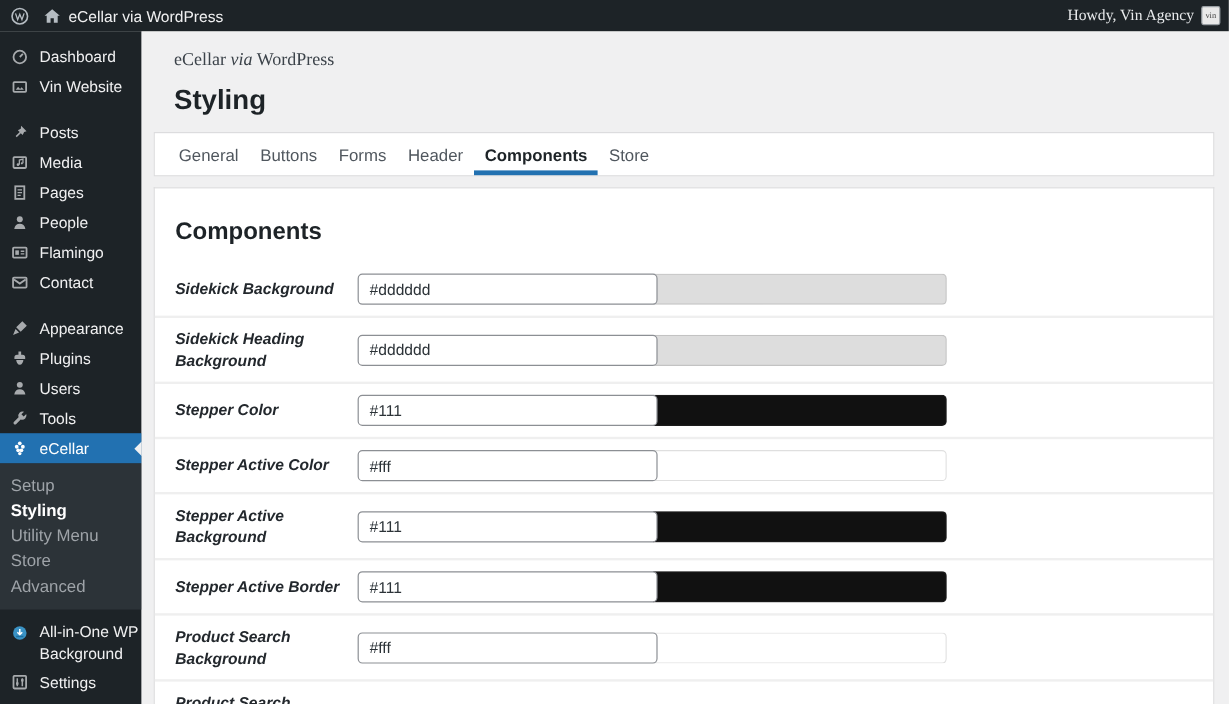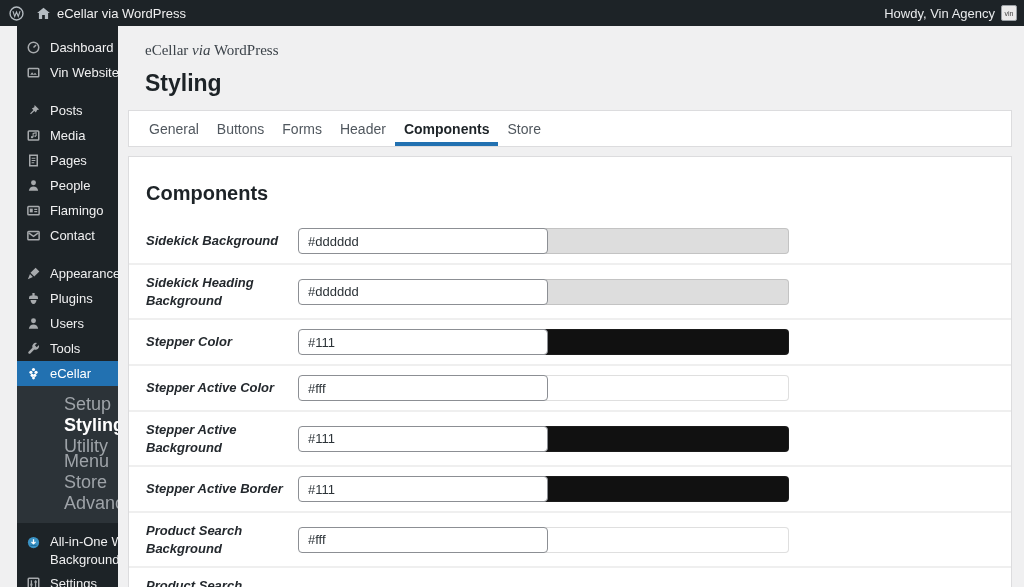--- a/index.html
+++ b/index.html
@@ -7,45 +7,45 @@
     font-family:"Liberation Sans", sans-serif; background:#f0f0f1; }
 
   
   .admin-bar { position:absolute; top:0; left:0; width:1024px; height:26px;
     background:#1d2327; color:#f0f0f1; display:flex; align-items:center;
     font-size:13px; z-index:50; }
   .ab-left { display:flex; align-items:center; gap:10px; padding-left:8px; flex:1; }
   .ab-item { display:flex; align-items:center; gap:5px; height:26px; cursor:pointer; }
   .ab-ico { width:17px; height:17px; color:#b5bcc2; display:inline-flex; }
   .ab-ico svg { width:100%; height:100%; }
-  .ab-right { display:flex; align-items:flex-end; gap:6px; padding-right:7px; }
+  .ab-right { display:flex; align-items:flex-end; gap:6px; padding-right:7px;font-family:Liberation Serif, serif; }
   .ab-howdy { color:#e8eaec; }
   .avatar { width:16px; height:16px; background:#e9e9e9; border:1px solid #9aa0a5;
     color:#444; font-size:7px; display:flex; align-items:center; justify-content:center;
     border-radius:2px; overflow:hidden; }
 
   
-  .sidebar { position:absolute; top:26px; left:17px; width:118px; height:561px;
+  .sidebar { position:absolute; top:26px; left:0; width:118px; height:561px;
     background:#1d2327; color:#f0f0f1; font-size:13px; padding-top:9px; }
   .mi { display:flex; align-items:center; gap:9px; padding:0 0 0 9px; height:25px;
     cursor:pointer; position:relative; color:#f0f0f1; }
   .mi .ico { width:15px; height:15px; min-width:15px; color:#a7aaad; display:inline-flex; }
   .mi .ico svg { width:100%; height:100%; }
   .mi.multiline { height:auto; padding-top:3px; padding-bottom:3px; align-items:flex-start; }
   .mi.multiline .ico { margin-top:2px; }
   .mi.multiline .lbl { line-height:1.35; }
   .mi.active { background:#2271b1; color:#fff; }
   .mi.active .ico { color:#fff; }
   .mi .arrow { position:absolute; right:0; top:50%; margin-top:-6px; width:0; height:0;
     border-top:6px solid transparent; border-bottom:6px solid transparent;
     border-right:6px solid #f0f0f1; }
   .menu-sep { height:13px; }
   .submenu { background:#2c3338; padding:8px 0 9px 0; }
   .smi { display:block; padding:3px 0 3px 9px; line-height:15px; color:#9ea3a8;
-    cursor:pointer; font-size:18px;margin-left:38px; }
+    cursor:pointer; font-size:14px; }
   .smi.current { color:#fff; font-weight:700; }
 
   
   .content { position:absolute; top:26px; left:118px; width:906px; height:561px;
     background:#f0f0f1; }
   .breadcrumb { margin:16px 0 0 27px; font-family:"Liberation Serif", serif;
     font-size:15px; color:#3c434a; }
   .breadcrumb .via { font-style:italic; }
   .page-title { margin:11px 0 0 27px; font-size:23px; font-weight:600; color:#1d2327; }
 

